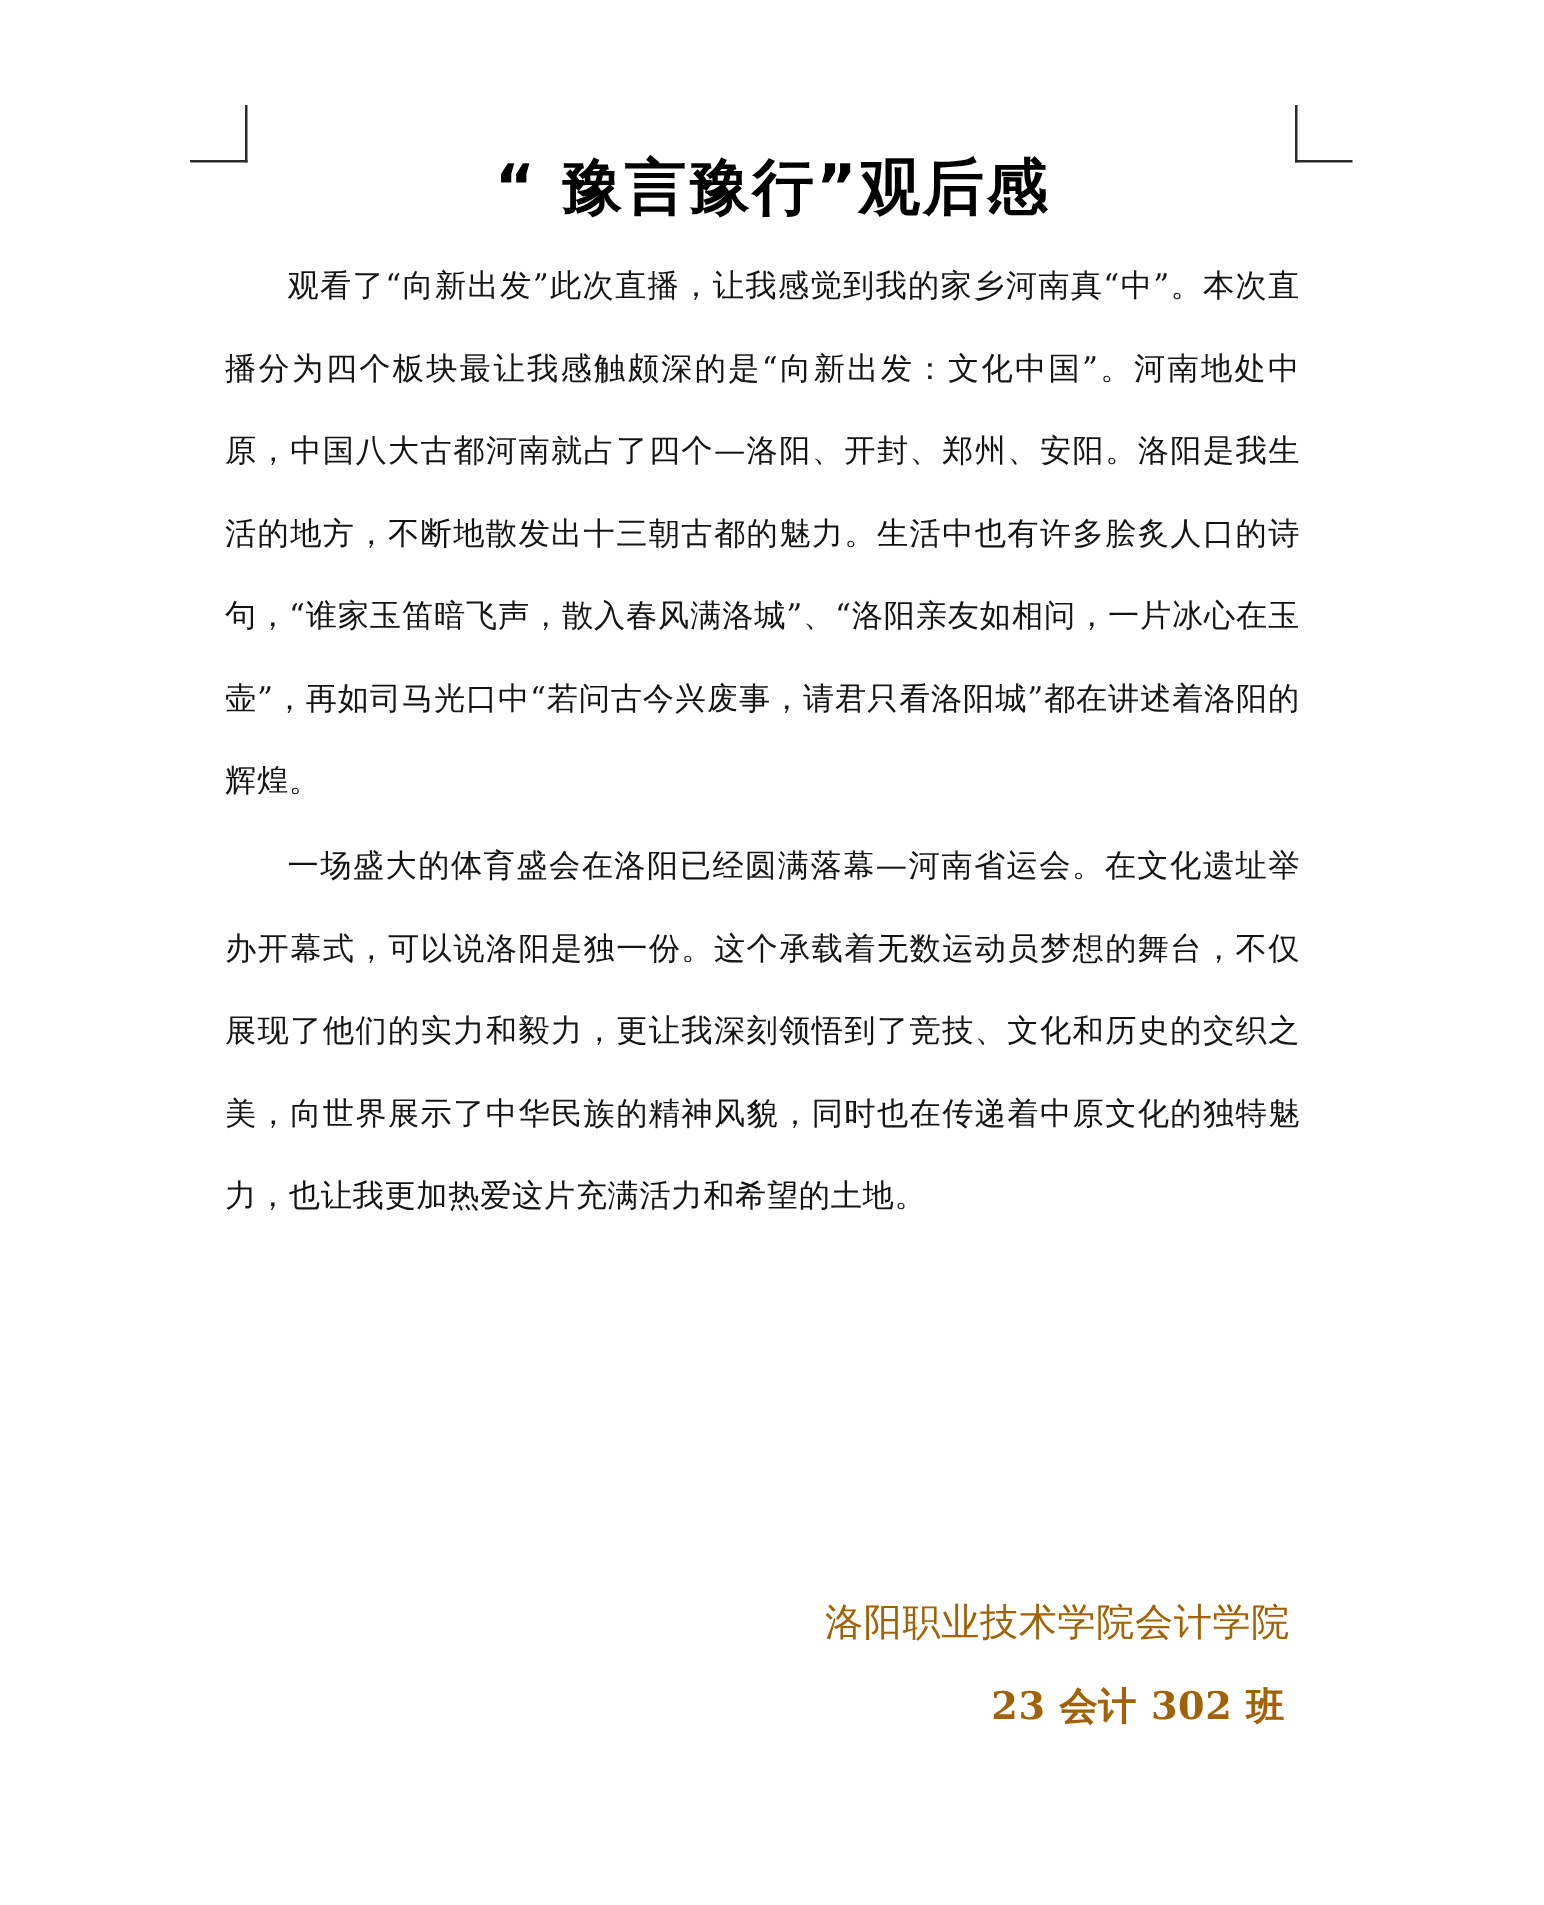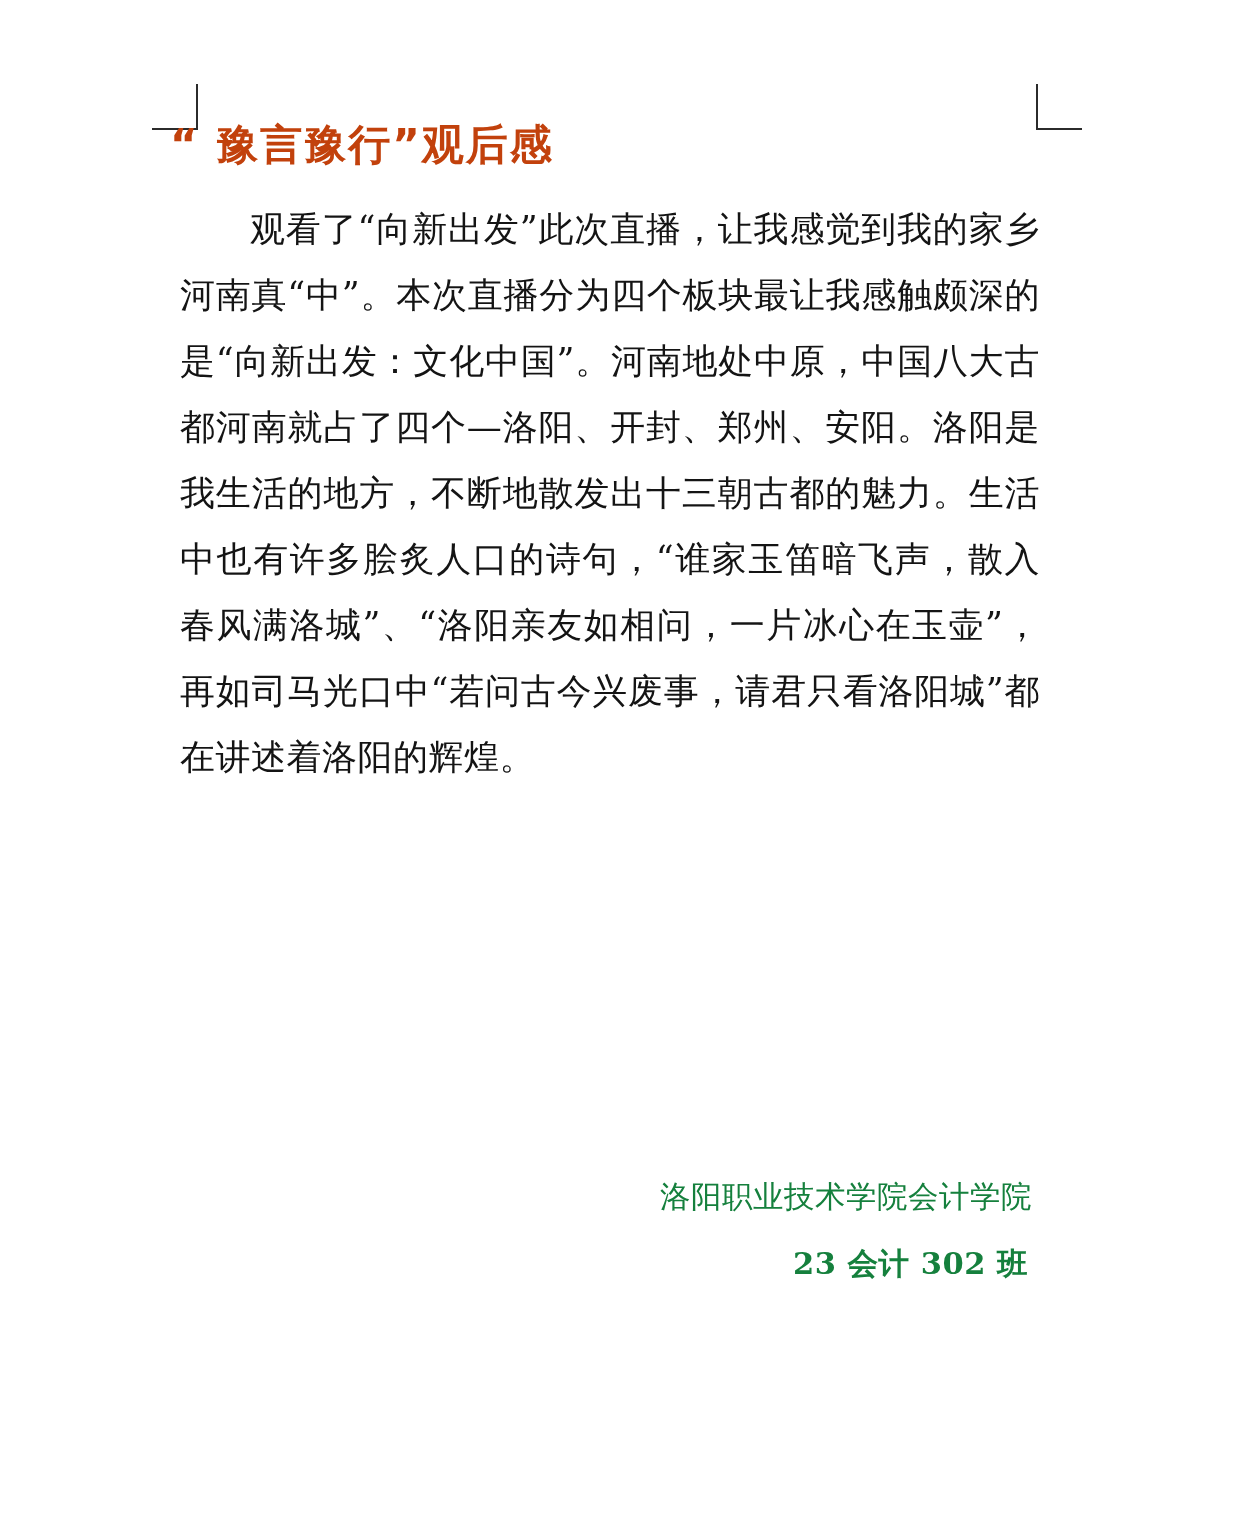--- a/index.html
+++ b/index.html
@@ -41,54 +41,55 @@
 
   .crop-tr { left: 1036px; top: 84px; }
   .crop-tr i.h { left: 0; top: 44px; width: 46px; height: 2px; }
   .crop-tr i.v { left: 0; top: 0; width: 2px; height: 46px; }
 
   .doc-title {
     position: absolute;
     left: 170px;
     top: 118px;
     width: 896px;
-    font-size: 42px;
+    text-align: center;
+    font-size: 49px;
     font-weight: bold;
     letter-spacing: 2px;
     line-height: 1.3;
     font-family: "DejaVu Sans", "Liberation Sans", sans-serif;
-    color: #c2410c;
+    color: #000000;
   }
 
   .body-text {
     position: absolute;
     left: 180px;
     top: 196px;
     width: 860px;
-    font-size: 35px;
+    font-size: 25px;
     line-height: 66px;
     text-align: justify;
     text-justify: inter-ideograph;
     color: #141414;
     letter-spacing: 0.5px;
   }
 
   .para {
     margin: 0 0 2px 0;
     text-indent: 2em;
   }
 
   .signature {
     position: absolute;
     left: 180px;
-    top: 1164px;
+    top: 1266px;
     width: 860px;
     font-size: 30.5px;
     line-height: 66px;
-    color: #15803d;
+    color: #a16207;
     text-align: right;
     letter-spacing: 0.5px;
   }
   .sig-line {
     display: block;
     padding-right: 8px;
   }
   .sig-line.l2 { padding-right: 12px; font-weight: bold; }
   .sig-line.l3 { padding-right: 18px; }
 </style>
@@ -103,20 +104,21 @@
   </div>
   <div class="crop-mark crop-tr">
     <i class="h"></i>
       <i class="v"></i>
   </div>
 
   <div class="doc-title">“ 豫言豫行”观后感</div>
 
   <div class="body-text">
     <p class="para">观看了“向新出发”此次直播，让我感觉到我的家乡河南真“中”。本次直播分为四个板块最让我感触颇深的是“向新出发：文化中国”。河南地处中原，中国八大古都河南就占了四个—洛阳、开封、郑州、安阳。洛阳是我生活的地方，不断地散发出十三朝古都的魅力。生活中也有许多脍炙人口的诗句，“谁家玉笛暗飞声，散入春风满洛城”、“洛阳亲友如相问，一片冰心在玉壶”，再如司马光口中“若问古今兴废事，请君只看洛阳城”都在讲述着洛阳的辉煌。</p>
+    <p class="para">一场盛大的体育盛会在洛阳已经圆满落幕—河南省运会。在文化遗址举办开幕式，可以说洛阳是独一份。这个承载着无数运动员梦想的舞台，不仅展现了他们的实力和毅力，更让我深刻领悟到了竞技、文化和历史的交织之美，向世界展示了中华民族的精神风貌，同时也在传递着中原文化的独特魅力，也让我更加热爱这片充满活力和希望的土地。</p>
   </div>
 
   <div class="signature">
     <span class="sig-line l1">洛阳职业技术学院会计学院</span>
     <span class="sig-line l2">23 会计 302 班</span>
   </div>
 
 </div>
 
 </body></html>

